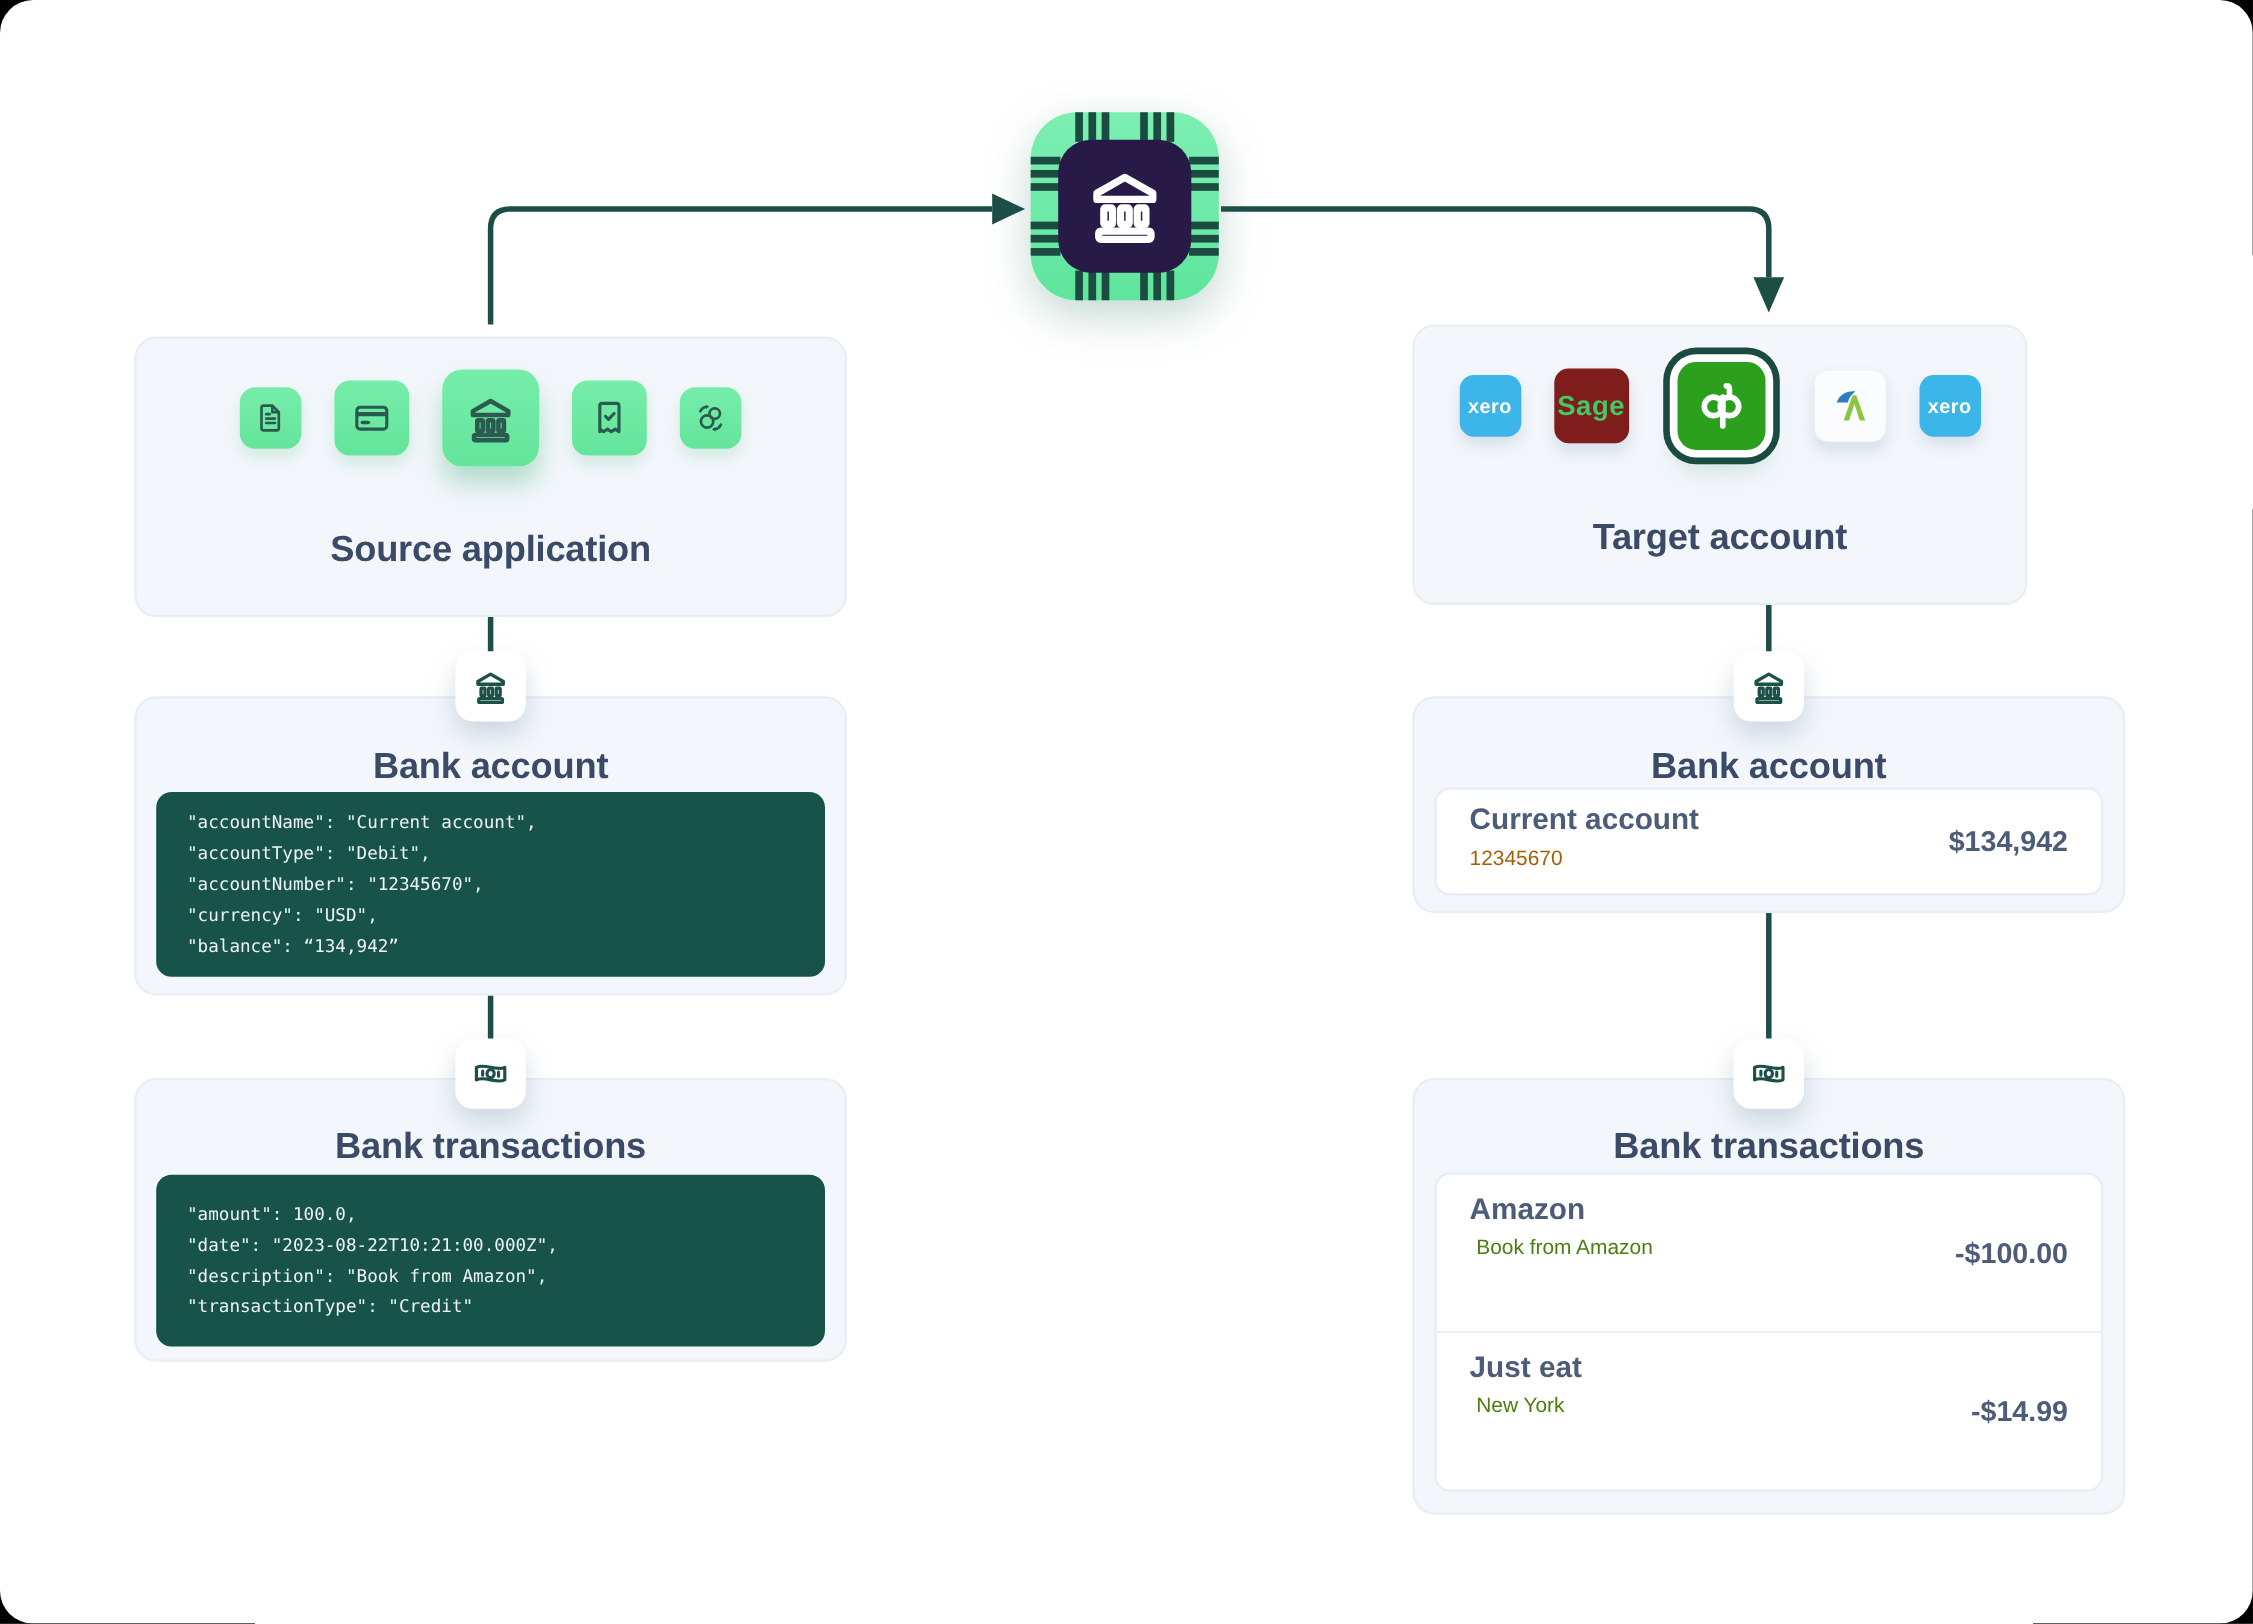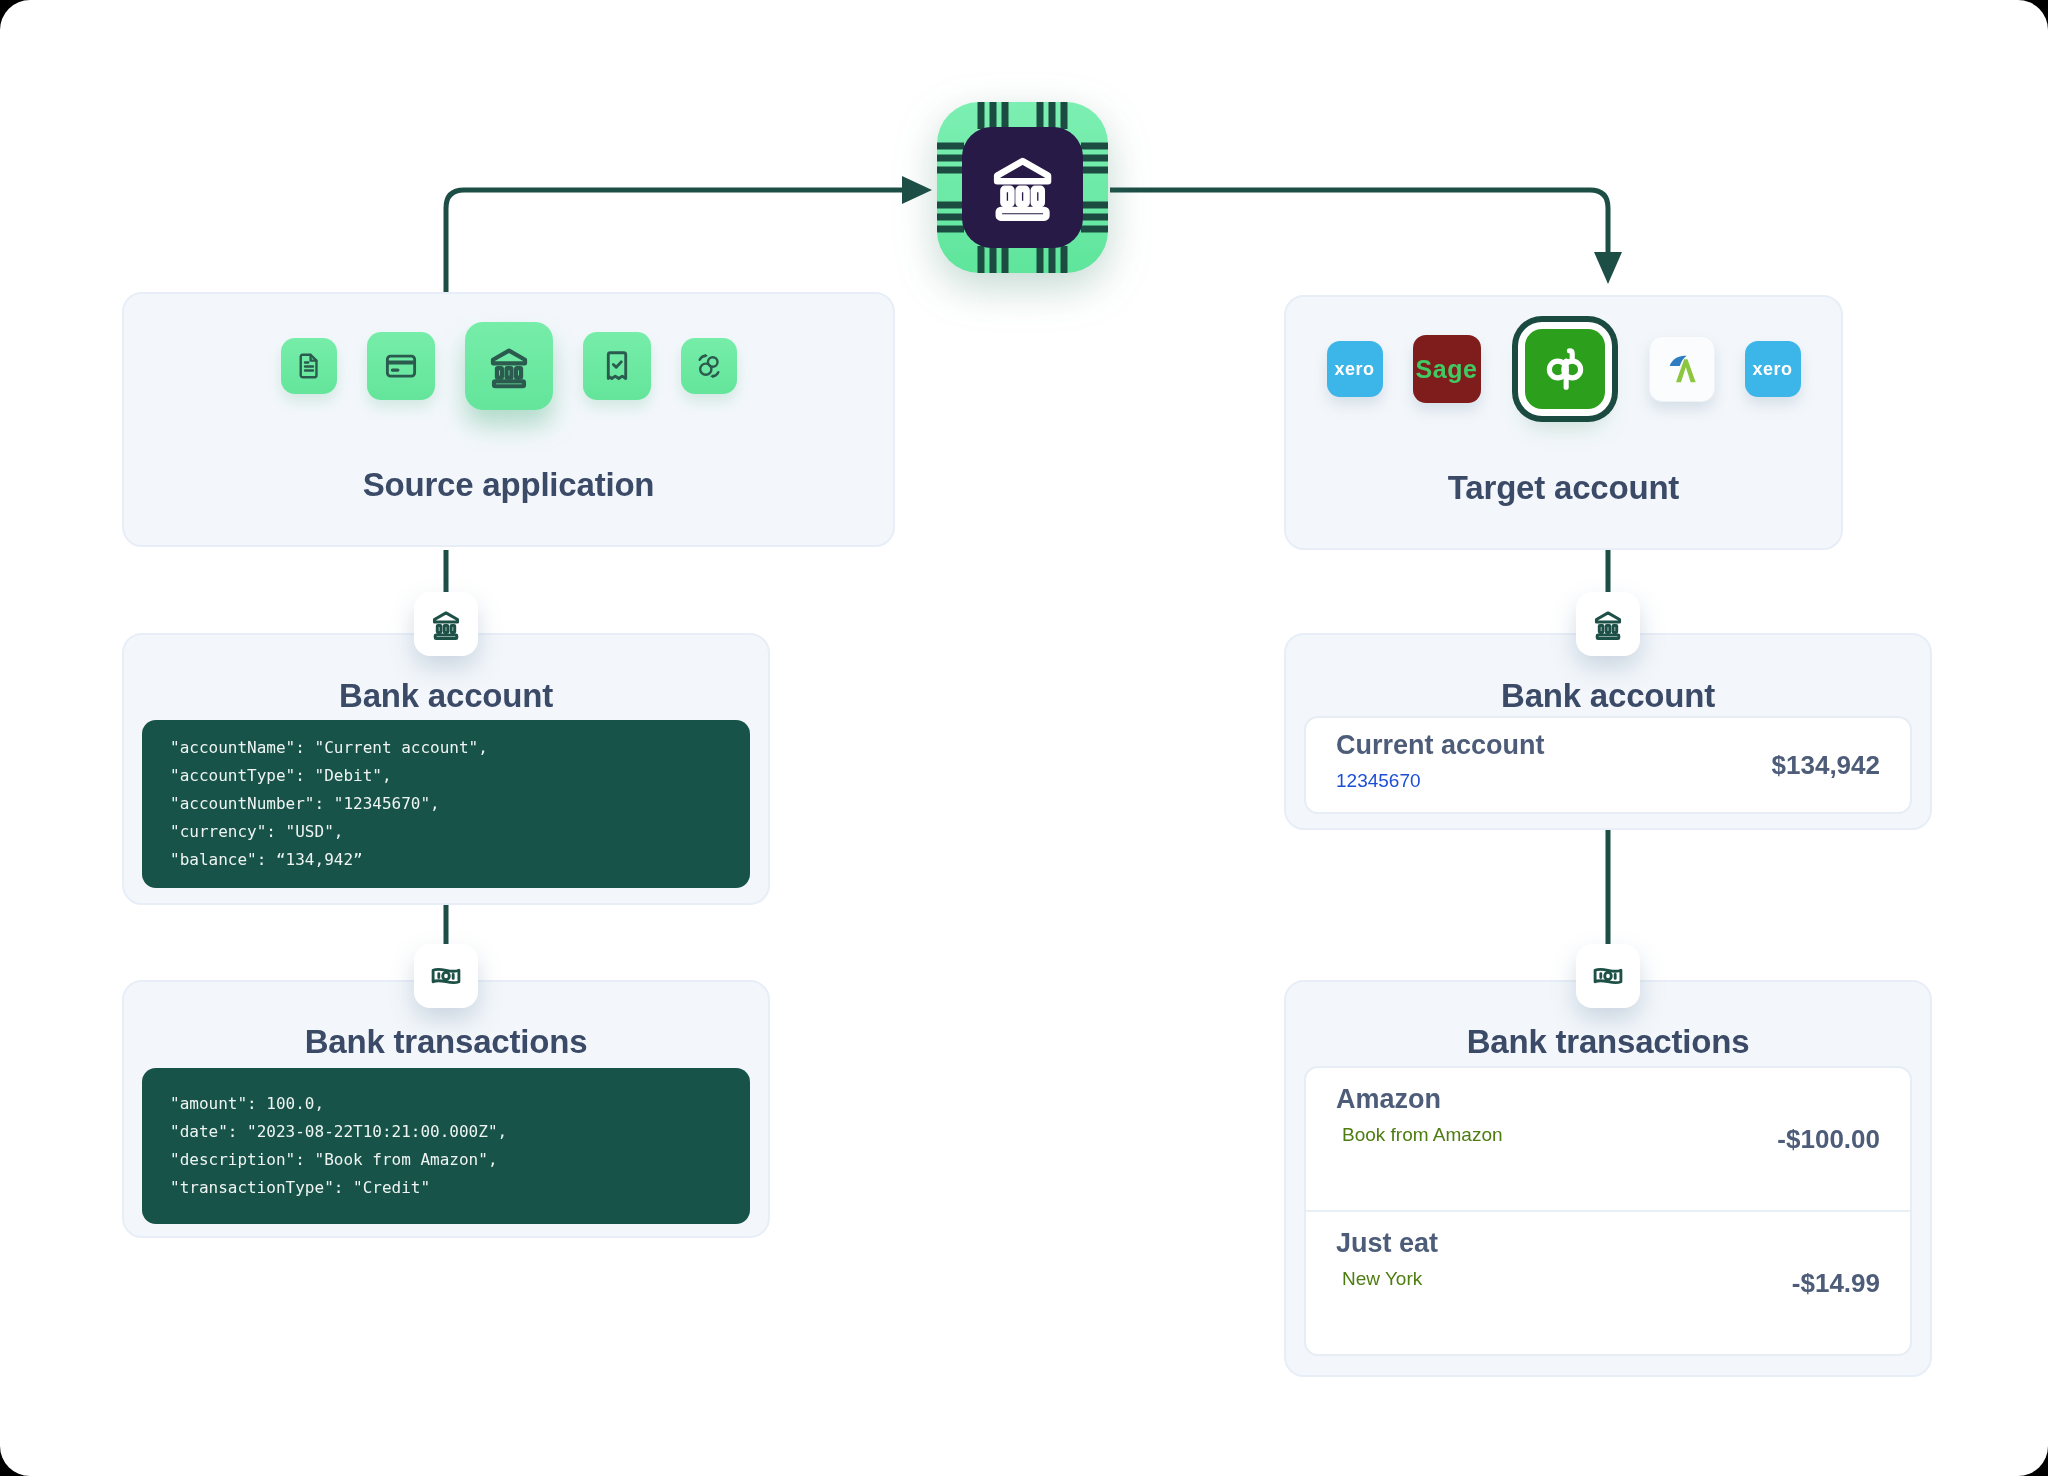--- a/index.html
+++ b/index.html
@@ -2,21 +2,21 @@
 <html><head>
 <meta charset="utf-8">
 <style>
   html,body{margin:0;padding:0;background:#000;}
   .canvas{position:relative;width:2048px;height:1476px;background:#fff;border-radius:30px;overflow:hidden;
           font-family:"Liberation Sans","DejaVu Sans",sans-serif;}
   
   .connectors{position:absolute;left:0;top:0;z-index:0;}
   
   .panel{position:absolute;background:#f3f7fb;border:2px solid #e7eef7;border-radius:20px;box-sizing:border-box;z-index:1;}
-  #source-panel{left:122px;top:292px;width:773px;height:255px;}
+  #source-panel{left:122px;top:306px;width:648px;height:255px;}
   #target-panel{left:1284px;top:295px;width:559px;height:255px;}
   #left-account-panel{left:122px;top:633px;width:648px;height:272px;}
   #right-account-panel{left:1284px;top:633px;width:648px;height:197px;}
   #left-trans-panel{left:122px;top:980px;width:648px;height:258px;}
   #right-trans-panel{left:1284px;top:980px;width:648px;height:397px;}
   .panel-title{position:absolute;left:0;right:0;text-align:center;font-size:33px;line-height:40px;font-weight:700;
                color:#3b4a66;letter-spacing:-.2px;}
   #source-panel .panel-title,#target-panel .panel-title{top:171px;}
   #left-account-panel .panel-title,#right-account-panel .panel-title{top:41px;}
   #left-trans-panel .panel-title,#right-trans-panel .panel-title{top:40px;}
@@ -52,21 +52,21 @@
   .code{position:absolute;left:18px;right:18px;background:#175349;border-radius:14px;color:#eef4f2;
         font-family:"DejaVu Sans Mono","Liberation Mono",monospace;font-size:16px;line-height:28px;
         padding:14px 28px;box-sizing:border-box;}
   #left-account-panel .code{top:85px;height:168px;}
   #left-trans-panel .code{top:86px;height:156px;padding-top:22px;}
   
   .card{position:absolute;left:18px;right:18px;background:#fff;border:2px solid #e6edf5;border-radius:14px;box-sizing:border-box;}
   #right-account-panel .card{top:81px;height:98px;}
   #right-trans-panel .card{top:84px;height:290px;display:flex;flex-direction:column;}
   .acct-name{position:absolute;left:30px;top:12px;font-size:27px;font-weight:600;color:#4d5c78;}
-  .acct-num{position:absolute;left:30px;top:52px;font-size:19px;color:#1d4ed8;}
+  .acct-num{position:absolute;left:30px;top:52px;font-size:19px;color:#a16207;}
   .amount{position:absolute;right:30px;top:0;bottom:0;display:flex;align-items:center;
           font-size:26px;font-weight:700;color:#4d5c78;}
   .trow{position:relative;flex:1;padding-left:14px;}
   .trow + .trow{border-top:2px solid #e9eff6;}
   .trow .p{position:absolute;left:30px;top:16px;font-size:27px;font-weight:600;color:#4d5c78;}
   .trow .d{position:absolute;left:36px;top:56px;font-size:19px;color:#4d7c0f;}
   .defs{position:absolute;width:0;height:0;overflow:hidden;}
 </style>
 </head>
 <body>

